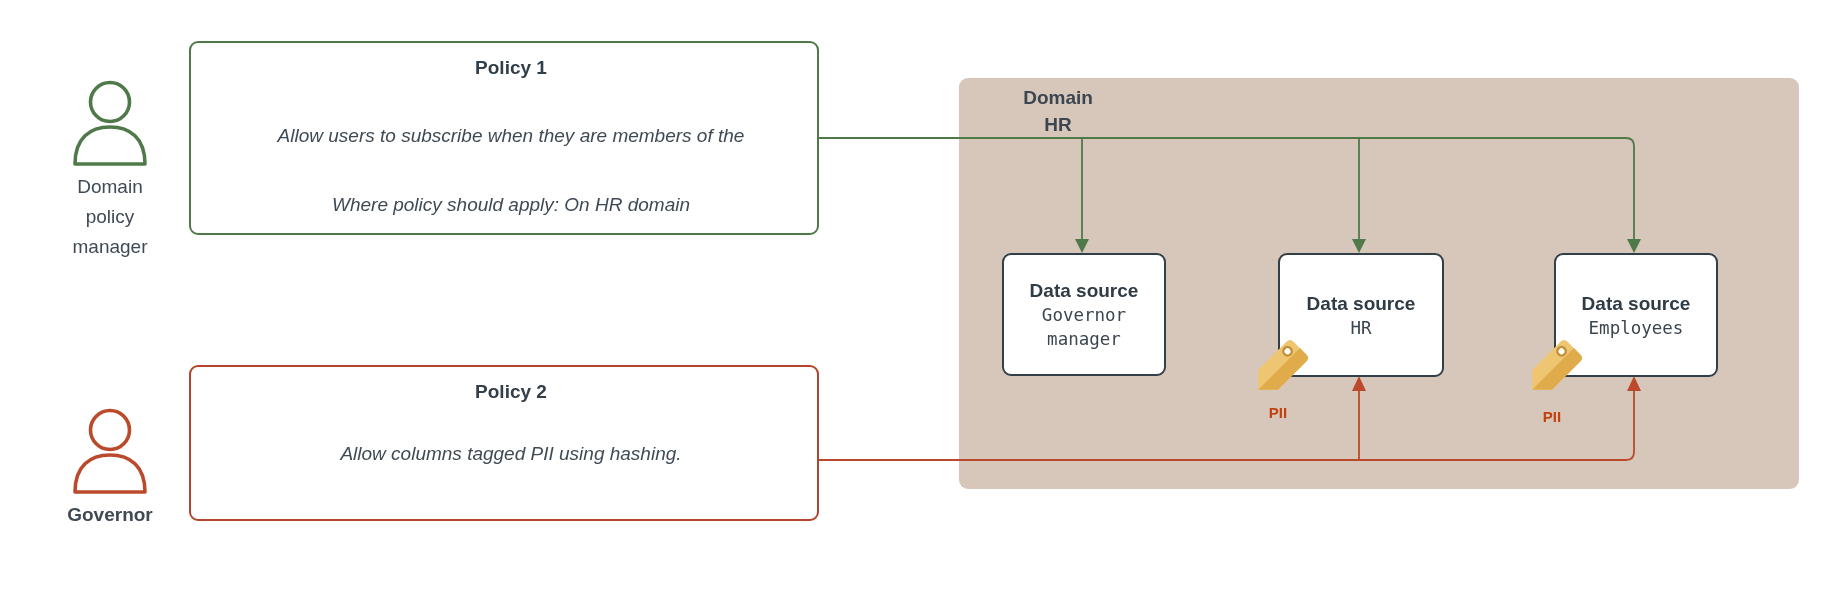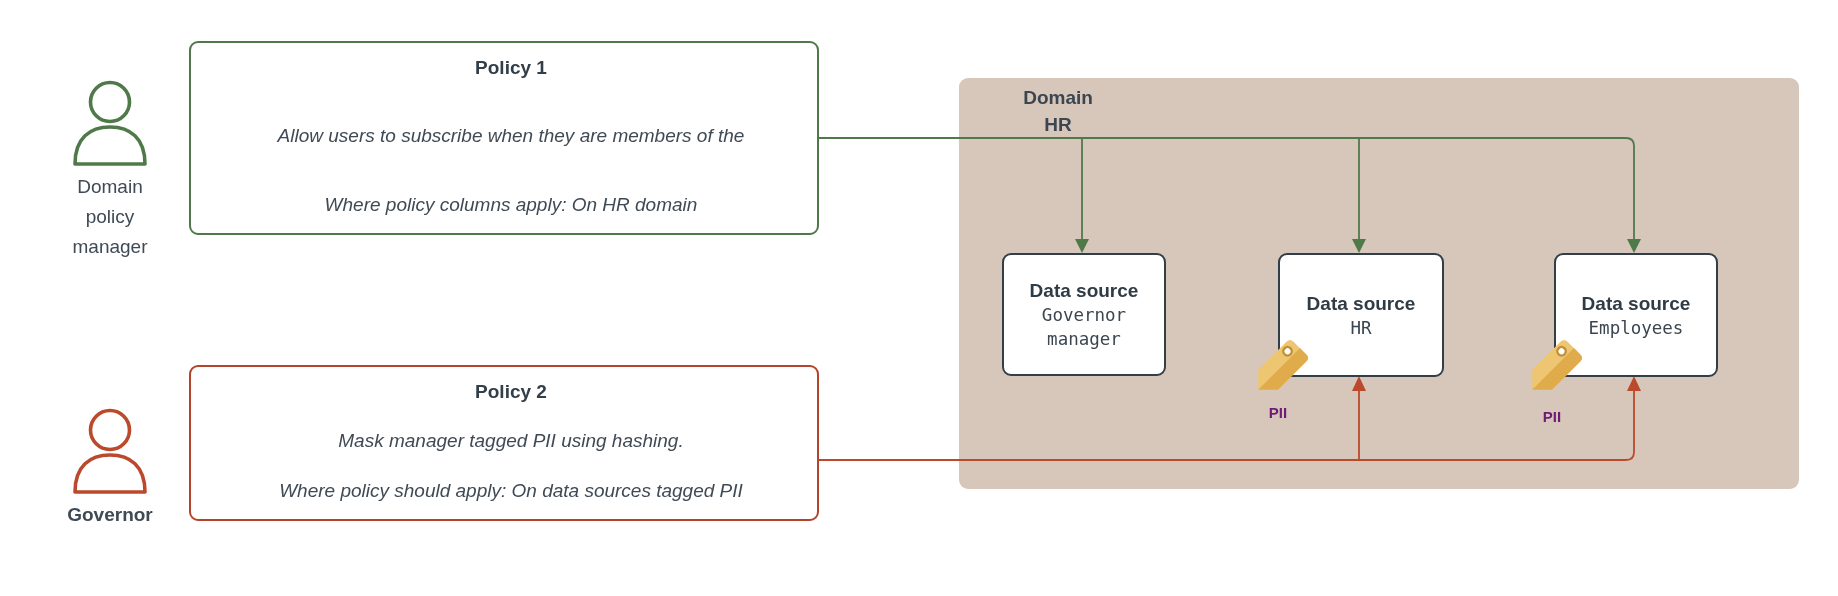--- a/index.html
+++ b/index.html
@@ -42,21 +42,21 @@
 
   
   .actor{position:absolute;width:140px;text-align:center;z-index:5;}
   .actor svg{display:block;margin:0 auto;}
   .actor-label{margin-top:4px;font-size:19px;line-height:30px;color:#3f4a55;}
 
   
   .tag{position:absolute;z-index:4;}
   .pii{
     position:absolute;z-index:4;text-align:center;
-    font-weight:bold;font-size:15px;color:#701a75;
+    font-weight:bold;font-size:15px;color:#c2410c;
   }
 </style>
 </head>
 <body>
 
 <div class="canvas">
 
   <div class="domain-box"></div>
   <div class="domain-label">
     <div>Domain</div>
@@ -110,31 +110,30 @@
     </g>
   </svg>
   <div class="pii" style="left:1520px;top:408px;width:64px;">PII</div>
 
   <div class="policy policy-green">
     <div class="policy-title">Policy 1</div>
     <div class="policy-body">
       <div>Allow users to subscribe when they are members of the</div>
     </div>
     <div class="policy-where">
-      <div>Where policy columns apply: On HR domain</div>
+      <div>Where policy should apply: On HR domain</div>
     </div>
   </div>
 
   <div class="policy policy-red">
     <div class="policy-title">Policy 2</div>
     <div class="policy-body">
-      <div>Mask manager tagged PII using hashing.</div>
+      <div>Allow columns tagged PII using hashing.</div>
     </div>
     <div class="policy-where">
-      <div>Where  policy should apply: On data sources tagged PII</div>
     </div>
   </div>
 
   <div class="actor" style="left:40px;top:76px;">
     <svg width="80" height="92" viewBox="0 0 80 92">
       <circle cx="40" cy="26" r="19.5" fill="none" stroke-width="3.6" stroke="#50794a"></circle>
       <path d="M5,88 C5,62 20,51 40,51 C60,51 75,62 75,88 Z" fill="none" stroke-width="3.6" stroke-linejoin="round" stroke="#50794a"></path>
     </svg>
     <div class="actor-label">
       <div>Domain</div>

